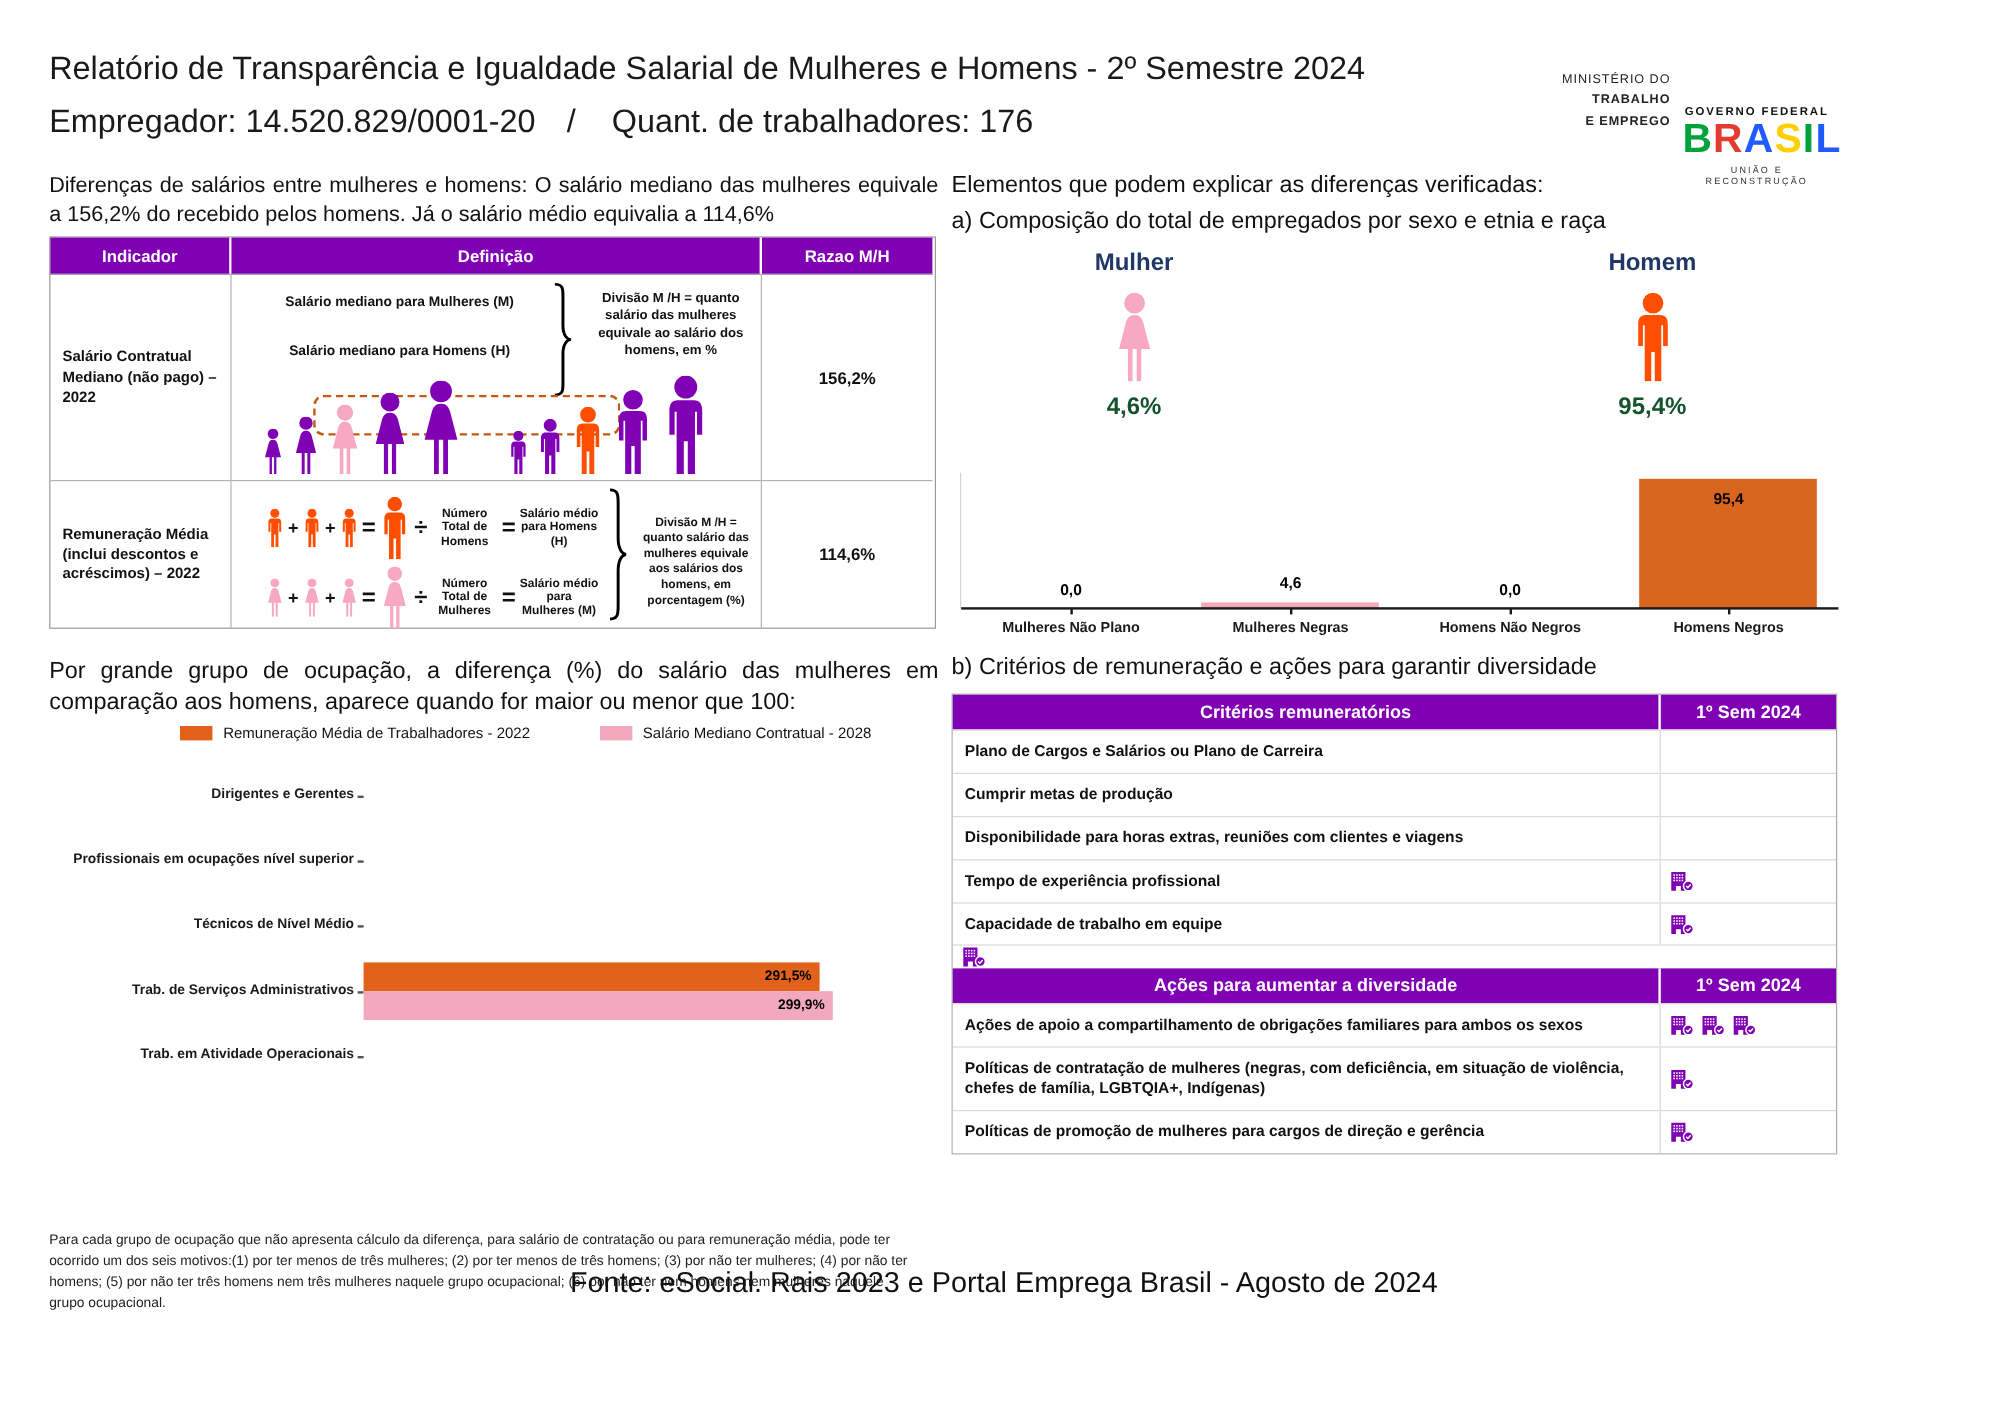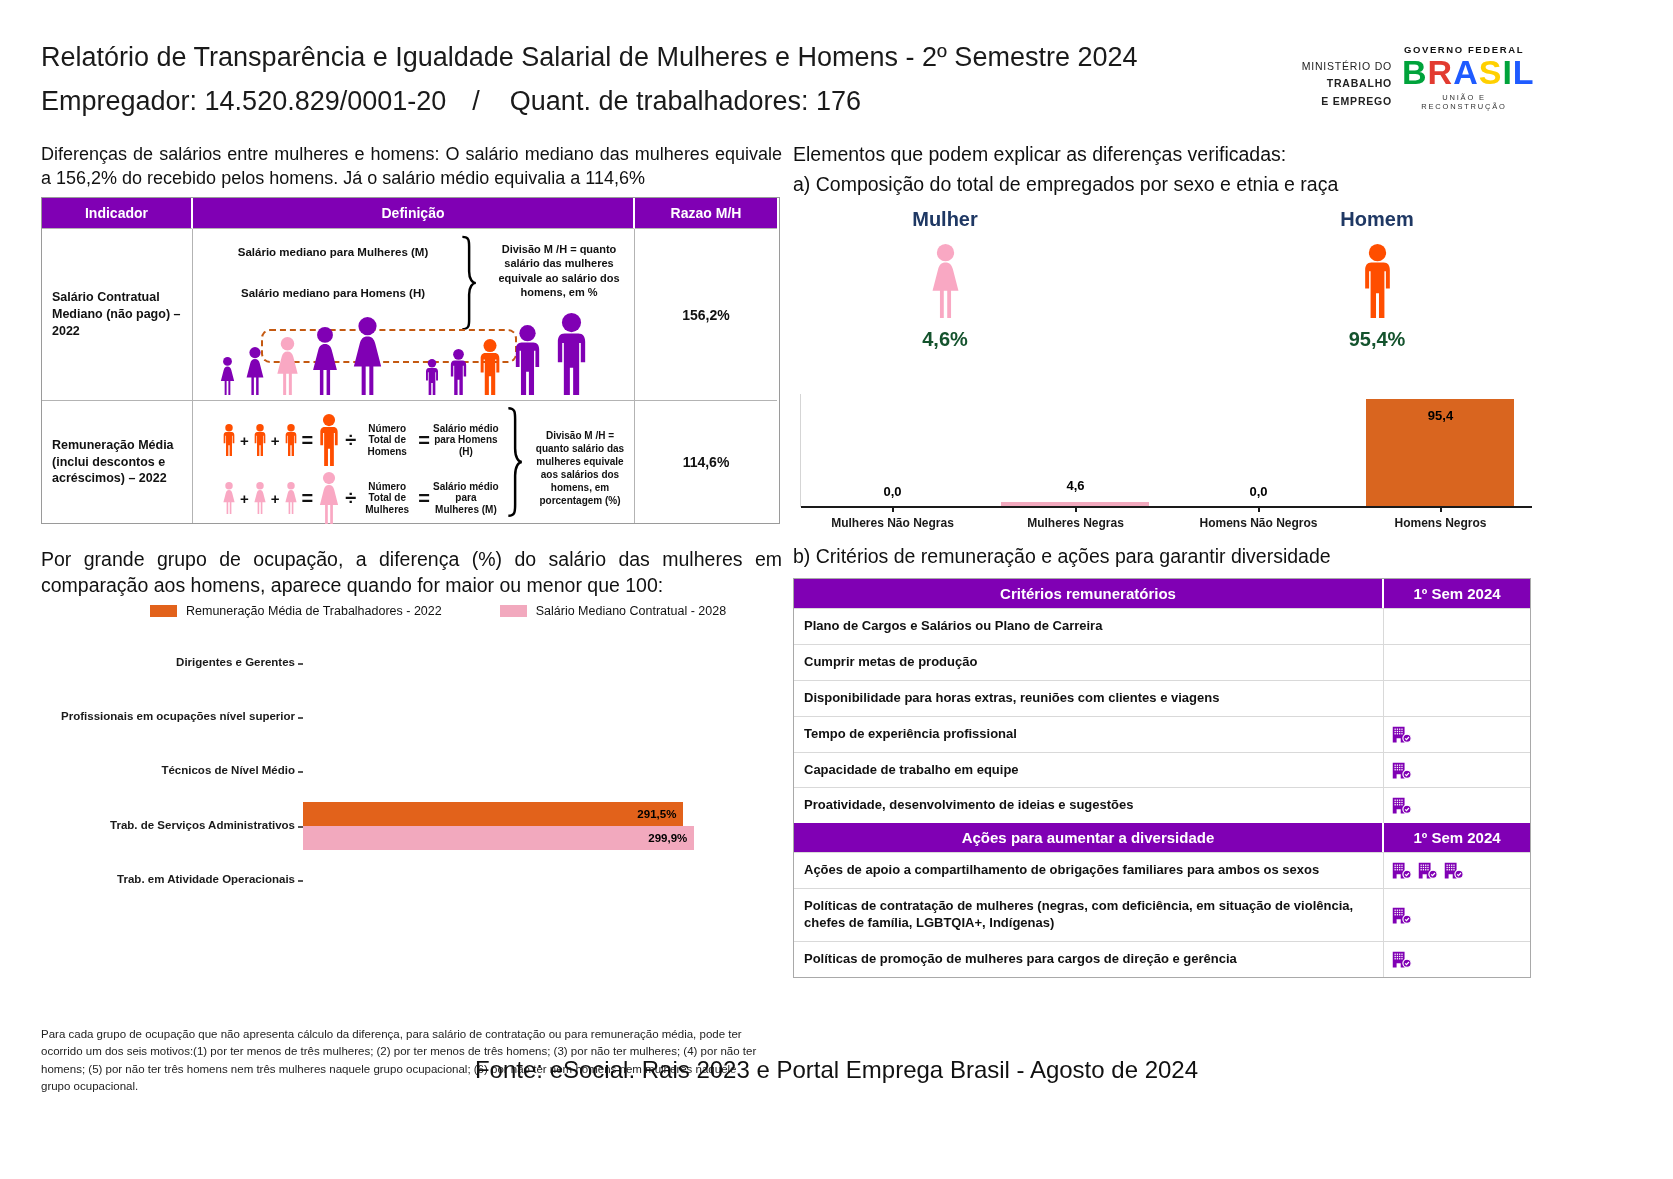--- a/index.html
+++ b/index.html
@@ -8,21 +8,21 @@
   .abs{position:absolute;}
 
   
   .title{left:41px;top:42px;font-size:27px;color:#1a1a1a;white-space:nowrap;}
   .subtitle{left:41px;top:86px;font-size:27px;color:#1a1a1a;white-space:nowrap;}
   .subtitle .sep{margin:0 30px 0 26px;}
   .ministry{left:1292px;top:58px;width:100px;text-align:right;font-size:10.5px;
             letter-spacing:.8px;line-height:1.65;color:#222;}
   .ministry .b{font-weight:700;}
   .govlogo{left:1402px;top:44px;width:124px;text-align:center;}
-  .gov-top{font-size:9.5px;font-weight:700;letter-spacing:1.6px;color:#111;}
+  .gov-top{font-size:9.5px;font-weight:700;letter-spacing:1.6px;color:#111;margin-top:44px;}
   .gov-name{font-size:34px;font-weight:900;line-height:1.05;letter-spacing:1px;}
   .gov-bottom{font-size:7.5px;letter-spacing:1.8px;color:#333;margin-top:2px;}
   .gl-b{color:#00A33B}.gl-r{color:#E23B30}.gl-a{color:#1F5BFF}
   .gl-s{color:#FFD000}.gl-i{color:#00A33B}.gl-l{color:#1F5BFF}
 
   
   .intro-left{left:41px;top:143px;width:741px;font-size:18px;line-height:1.32;text-align:justify;}
   .intro-right{left:793px;top:143px;width:760px;font-size:19.5px;}
   .sec-a-title{left:793px;top:173px;width:760px;font-size:19.5px;}
 
@@ -259,21 +259,21 @@
   <div class="abs glabel" style="left:1302px;top:208px;width:150px;">Homem</div>
   <svg class="abs gfig" style="left:1359px;top:244px;fill:#FF4E00;" width="37" height="74" viewBox="0 0 30 60">
       <use href="#sym-male"></use>
     </svg>
   <div class="abs gval" style="left:1302px;top:328px;width:150px;">95,4%</div>
 
   <div class="abs a-plot">
     <div class="a-slot s1" style="left:0;">
       <div class="a-bar" style="height: 0%;"></div>
       <div class="a-val">0,0</div>
-      <div class="a-cat">Mulheres Não Negras</div>
+      <div class="a-cat">Mulheres Não Plano</div>
       <div class="a-tick" style="left:91px;"></div>
     </div>
     <div class="a-slot s2" style="left:183px;">
       <div class="a-bar" style="height: 4.6%;"></div>
       <div class="a-val">4,6</div>
       <div class="a-cat">Mulheres Negras</div>
       <div class="a-tick" style="left:91px;"></div>
     </div>
     <div class="a-slot s3" style="left:366px;">
       <div class="a-bar" style="height: 0%;"></div>
@@ -351,21 +351,20 @@
     </div>
     <div class="bt-row">
       <div class="bt-lab">Capacidade de trabalho em equipe</div>
       <div class="bt-val">
           <svg class="bc" viewBox="0 0 24 20">
             <use href="#sym-bcheck"></use>
           </svg>
         </div>
     </div>
     <div class="bt-row">
-      <div class="bt-lab">Proatividade, desenvolvimento de ideias e sugestões</div>
       <div class="bt-val">
           <svg class="bc" viewBox="0 0 24 20">
             <use href="#sym-bcheck"></use>
           </svg>
         </div>
     </div>
     <div class="bt-head">
       <div class="h-main">Ações para aumentar a diversidade</div>
       <div class="h-per">1º Sem 2024</div>
     </div>

